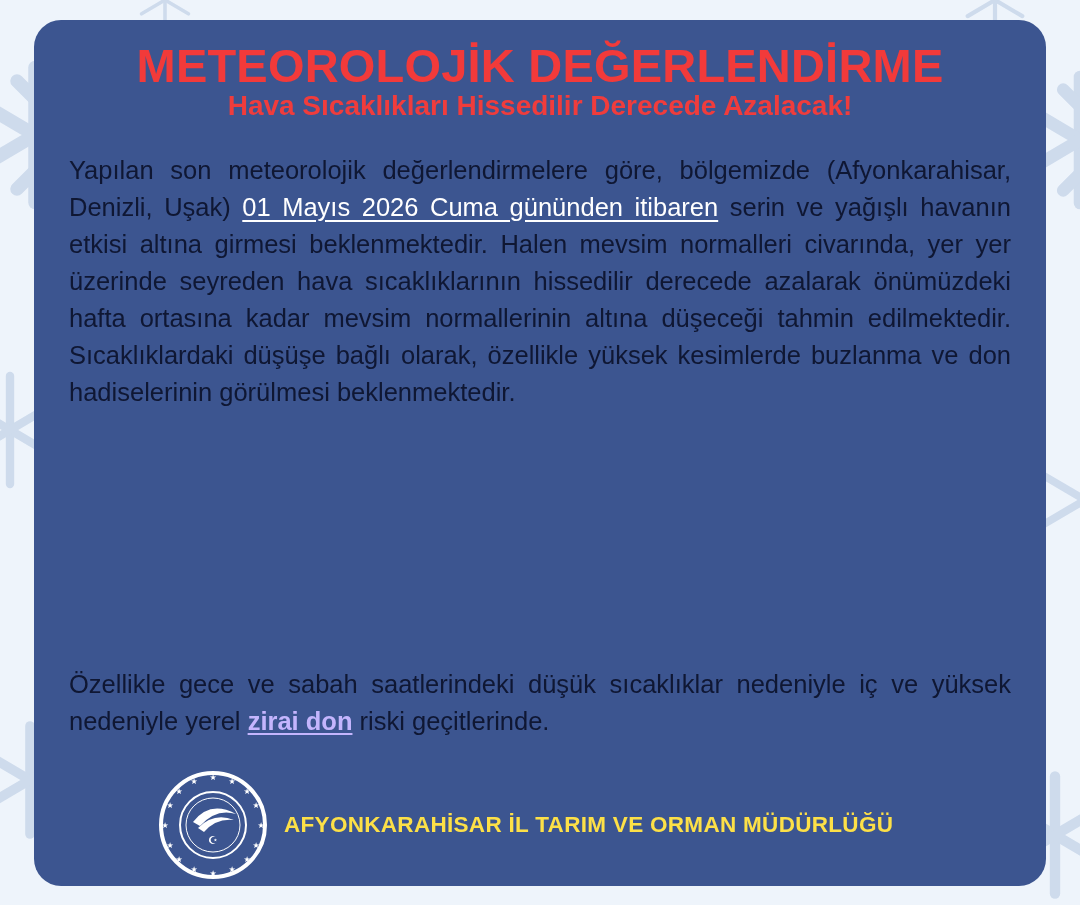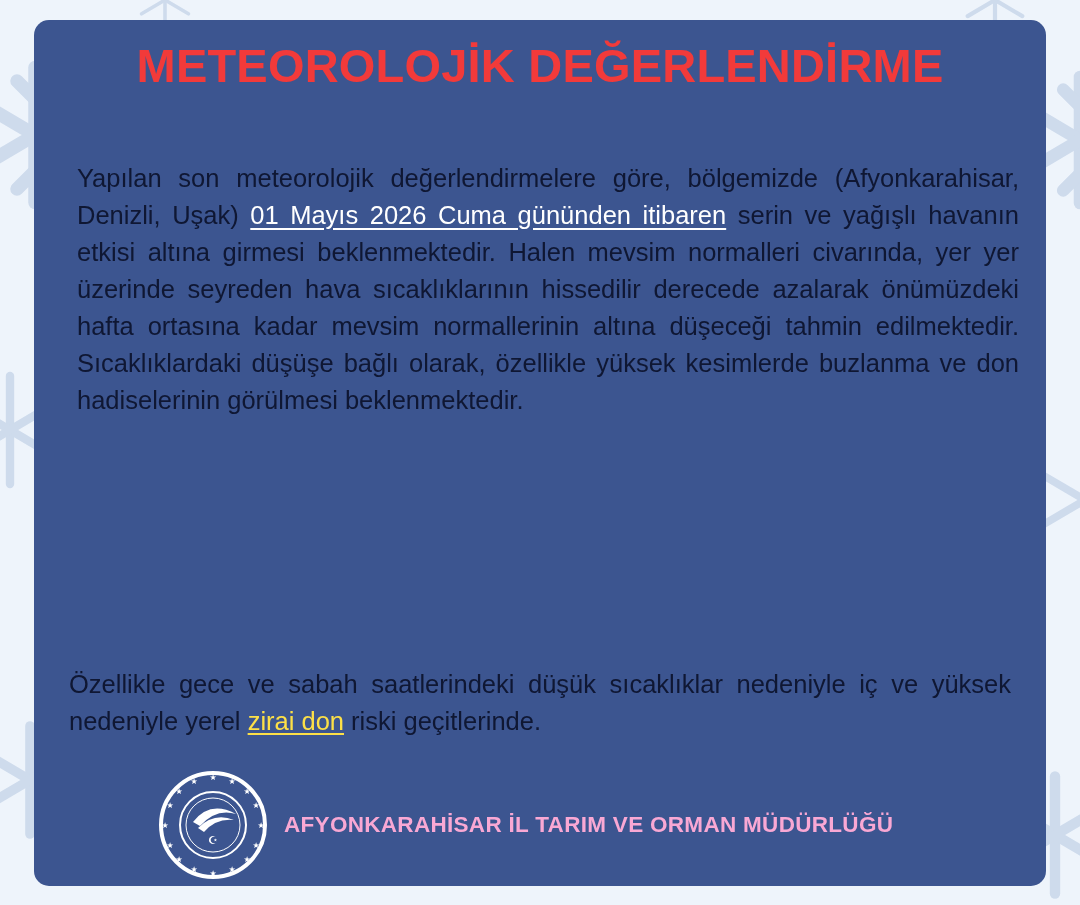--- a/index.html
+++ b/index.html
@@ -5,48 +5,48 @@
   html, body { margin:0; padding:0; }
   body {
     width:1080px; height:905px; position:relative; overflow:hidden;
     background:#eef4fb;
     font-family:"Liberation Sans", "DejaVu Sans", sans-serif;
   }
   .snow { position:absolute; color:#c9d7ea; opacity:0.85; }
   .snow svg { display:block; }
   .card {
     position:absolute; left:34px; top:20px; width:1012px; height:866px;
-    background:#3c5590; border-radius:15px;
+    background:#3c5590; border-radius:27px;
   }
   .title {
     position:absolute; left:0; right:0; top:18px; text-align:center;
     color:#f23a3a; font-weight:bold; font-size:47px; letter-spacing:0.2px;
   }
   .subtitle {
     position:absolute; left:0; right:0; top:70px; text-align:center;
     color:#f03c3c; font-weight:bold; font-size:28px;
   }
   .para {
     position:absolute; left:35px; width:942px;
     font-size:25.5px; line-height:37px; text-align:justify;
     text-align-last:left;
   }
   .dark { color:#0f1733; }
   .light { color:#ffffff; }
   .p1 { top:132px; }
   .p2 { top:462px; }
   .p3 { top:646px; }
   .hl-date { color:#ffffff; text-decoration:underline; text-underline-offset:4px; }
-  .hl-risk { color:#fde047; font-weight:normal; text-decoration:underline; text-underline-offset:3px; }
+  .hl-risk { color:#c4b5fd; font-weight:bold; text-decoration:underline; text-underline-offset:3px; }
   .logo {
     position:absolute; left:124px; top:750px; width:110px; height:110px;
   }
   .footer-text {
     position:absolute; left:250px; top:792px;
-    color:#f9a8d4; font-weight:bold; font-size:22.5px; letter-spacing:0.3px;
+    color:#fde047; font-weight:bold; font-size:22.5px; letter-spacing:0.3px;
   }
 </style>
 </head>
 <body>
 
 <div class="snow" style="left:-40px;top:40px;">
   <svg width="150" height="190" viewBox="0 0 100 100">
       <g stroke="currentColor" stroke-width="9" stroke-linecap="round" fill="none">
         <line x1="50" y1="5" x2="50" y2="95"></line>
         <line x1="11" y1="27" x2="89" y2="73"></line>
@@ -118,22 +118,23 @@
         <line x1="50" y1="5" x2="50" y2="95"></line>
         <line x1="11" y1="27" x2="89" y2="73"></line>
         <line x1="11" y1="73" x2="89" y2="27"></line>
       </g>
     </svg>
 </div>
 
 <div class="card">
 
   <div class="title">METEOROLOJİK DEĞERLENDİRME</div>
+  <div class="subtitle">Hava Sıcaklıkları Hissedilir Derecede Azalacak!</div>
 
-  <p class="para dark p1" style="margin:8px;">
+  <p class="para dark p1" style="margin:0;">
     <span>Yapılan son meteorolojik değerlendirmelere göre, bölgemizde (Afyonkarahisar, Denizli, Uşak) </span><span class="hl-date">01 Mayıs 2026 Cuma gününden itibaren</span><span> serin ve yağışlı havanın etkisi altına girmesi beklenmektedir. Halen mevsim normalleri civarında, yer yer üzerinde seyreden hava sıcaklıklarının hissedilir derecede azalarak önümüzdeki hafta ortasına kadar mevsim normallerinin altına düşeceği tahmin edilmektedir. Sıcaklıklardaki düşüşe bağlı olarak, özellikle yüksek kesimlerde buzlanma ve don hadiselerinin görülmesi beklenmektedir.</span>
   </p>
 
 
   <p class="para dark p3" style="margin:0;">
     <span>Özellikle gece ve sabah saatlerindeki düşük sıcaklıklar nedeniyle iç ve yüksek nedeniyle yerel </span><span class="hl-risk">zirai don</span><span> riski geçitlerinde.</span>
   </p>
 
   <div class="logo">
     <svg width="110" height="110" viewBox="0 0 110 110">

